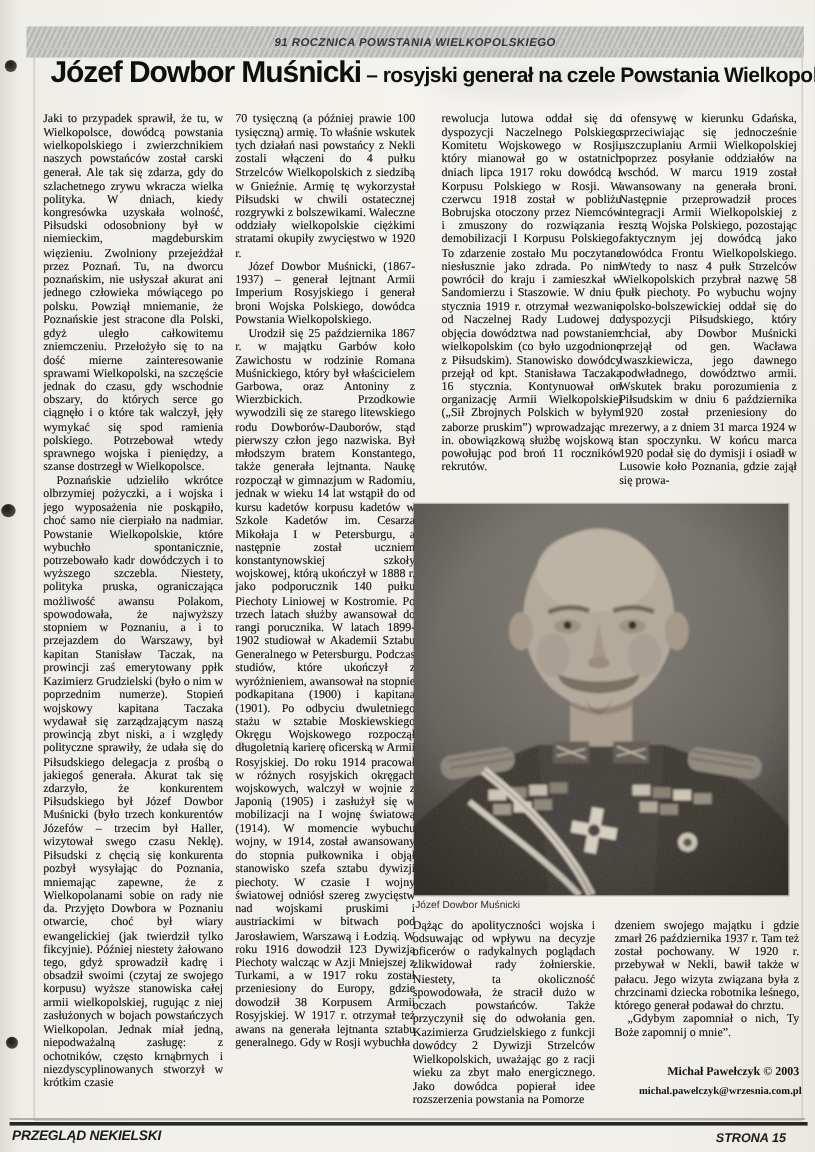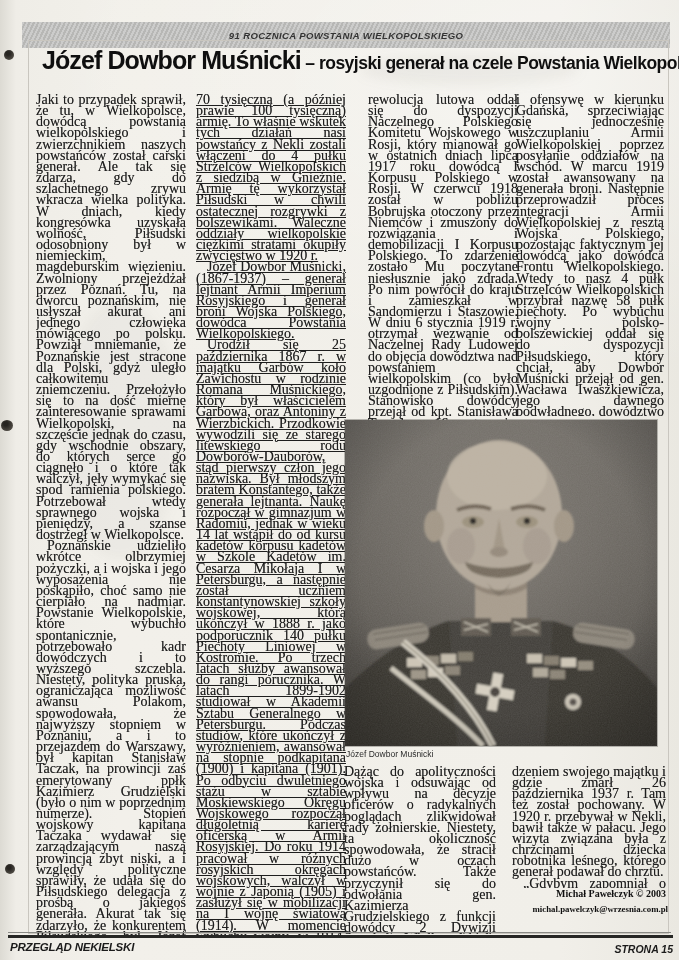--- a/index.html
+++ b/index.html
@@ -26,45 +26,45 @@
     display:flex;align-items:center;justify-content:center;}
   .header-bar span{font:italic bold 9.5px "Liberation Sans",sans-serif;color:#343434;letter-spacing:.4px;}
 
   .article-box{position:absolute;left:28px;top:40px;width:639px;height:892px;border:1px solid #c9c6bf;}
 
   .title{position:absolute;left:42px;top:46px;width:620px;white-space:nowrap;
     font-family:"Liberation Sans",sans-serif;font-weight:bold;color:#0f0f0f;}
   .title .main{font-size:25px;letter-spacing:-0.9px;}
   .title .sub{font-size:17.5px;letter-spacing:-0.5px;}
 
-  .col{position:absolute;font-size:14px;line-height:11.15px;text-align:justify;
+  .col{position:absolute;font-size:10px;line-height:11.15px;text-align:justify;
     color:#1e1e1e;overflow:hidden;text-shadow:0 0 .3px rgba(25,25,25,.55);}
   .para{margin:0;}
   .para.ind{text-indent:11px;}
   .col1{left:36px;top:94px;width:150px;height:842px;}
-  .col2{left:196px;top:94px;width:150px;height:842px;text-decoration:underline;}
+  .col2{left:196px;top:94px;width:150px;height:842px;}
   .col3t{left:368px;top:94px;width:150px;height:332px;}
   .col4t{left:516px;top:94px;width:148px;height:322px;}
   .col3b{left:344px;top:766px;width:152px;height:168px;}
   .col4b{left:512px;top:766px;width:154px;height:122px;}
 
   .photo{position:absolute;left:345px;top:420px;width:312px;height:326px;
     box-shadow:0 0 0 1px rgba(70,68,62,.35);}
   .caption{position:absolute;left:346px;top:749px;font:8.5px "Liberation Sans",sans-serif;color:#2b2b2b;}
 
   .author{position:absolute;left:498px;top:888px;width:168px;text-align:right;
     font:bold 10px "Liberation Serif",serif;color:#101010;}
   .email{position:absolute;left:490px;top:904px;width:178px;text-align:right;
     font:bold 8.8px "Liberation Serif",serif;color:#101010;}
 
   .footline-thin{position:absolute;left:8px;top:932px;width:663px;height:1px;background:#8a8a86;}
   .footline-thick{position:absolute;left:8px;top:935px;width:665px;height:3px;background:#262624;}
   .footer-left{position:absolute;left:10px;top:941px;font:italic bold 11.5px "Liberation Sans",sans-serif;
     color:#1b1b1b;letter-spacing:-0.2px;}
-  .footer-right{position:absolute;right:6px;top:943px;font:italic bold 10.5px "Liberation Sans",sans-serif;color:#1b1b1b;}
+  .footer-right{position:absolute;right:24px;top:943px;font:italic bold 10.5px "Liberation Sans",sans-serif;color:#1b1b1b;}
 </style>
 </head>
 <body>
 
 <div class="page">
 
   <div class="smudge sm1"></div>
   <div class="smudge sm2"></div>
   <div class="smudge sm3"></div>
 

